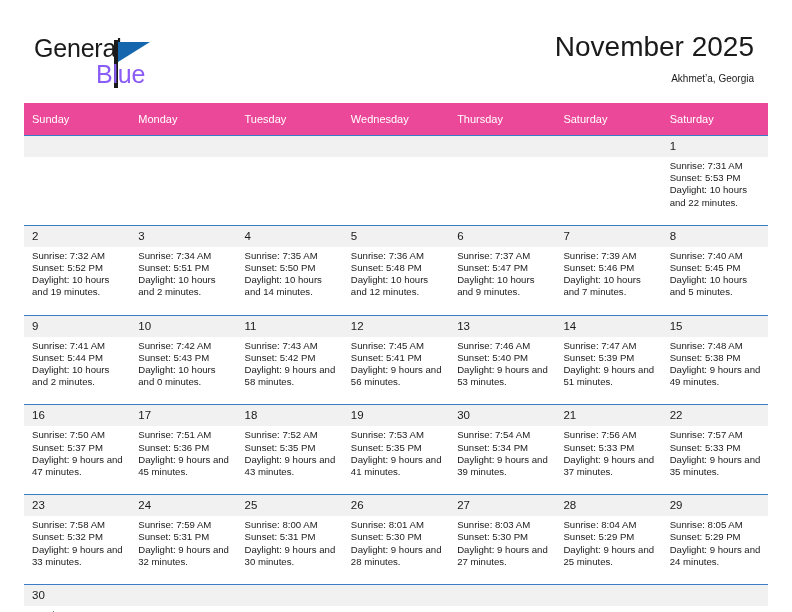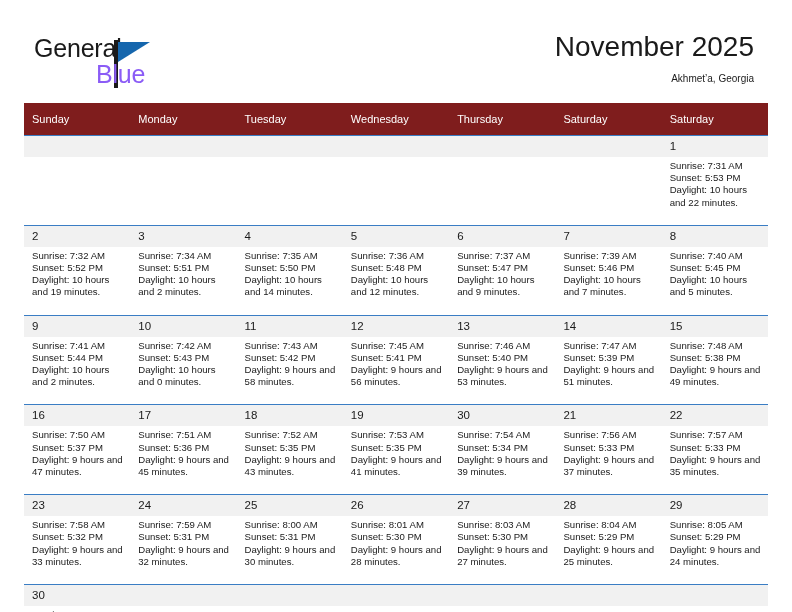--- a/index.html
+++ b/index.html
@@ -107,21 +107,21 @@
   
   .calendar {
     position: absolute;
     left: 24px;
     top: 103px;
     width: 744px;
     border-collapse: collapse;
     table-layout: fixed;
   }
   .calendar th {
-    background: #7f1d1d;
+    background: #ec4899;
     color: #ffffff;
     font-size: 11px;
     font-weight: normal;
     text-align: left;
     padding: 6px 0 6px 8px;
     height: 20px;
     border: none;
   }
   .calendar td {
     vertical-align: top;

